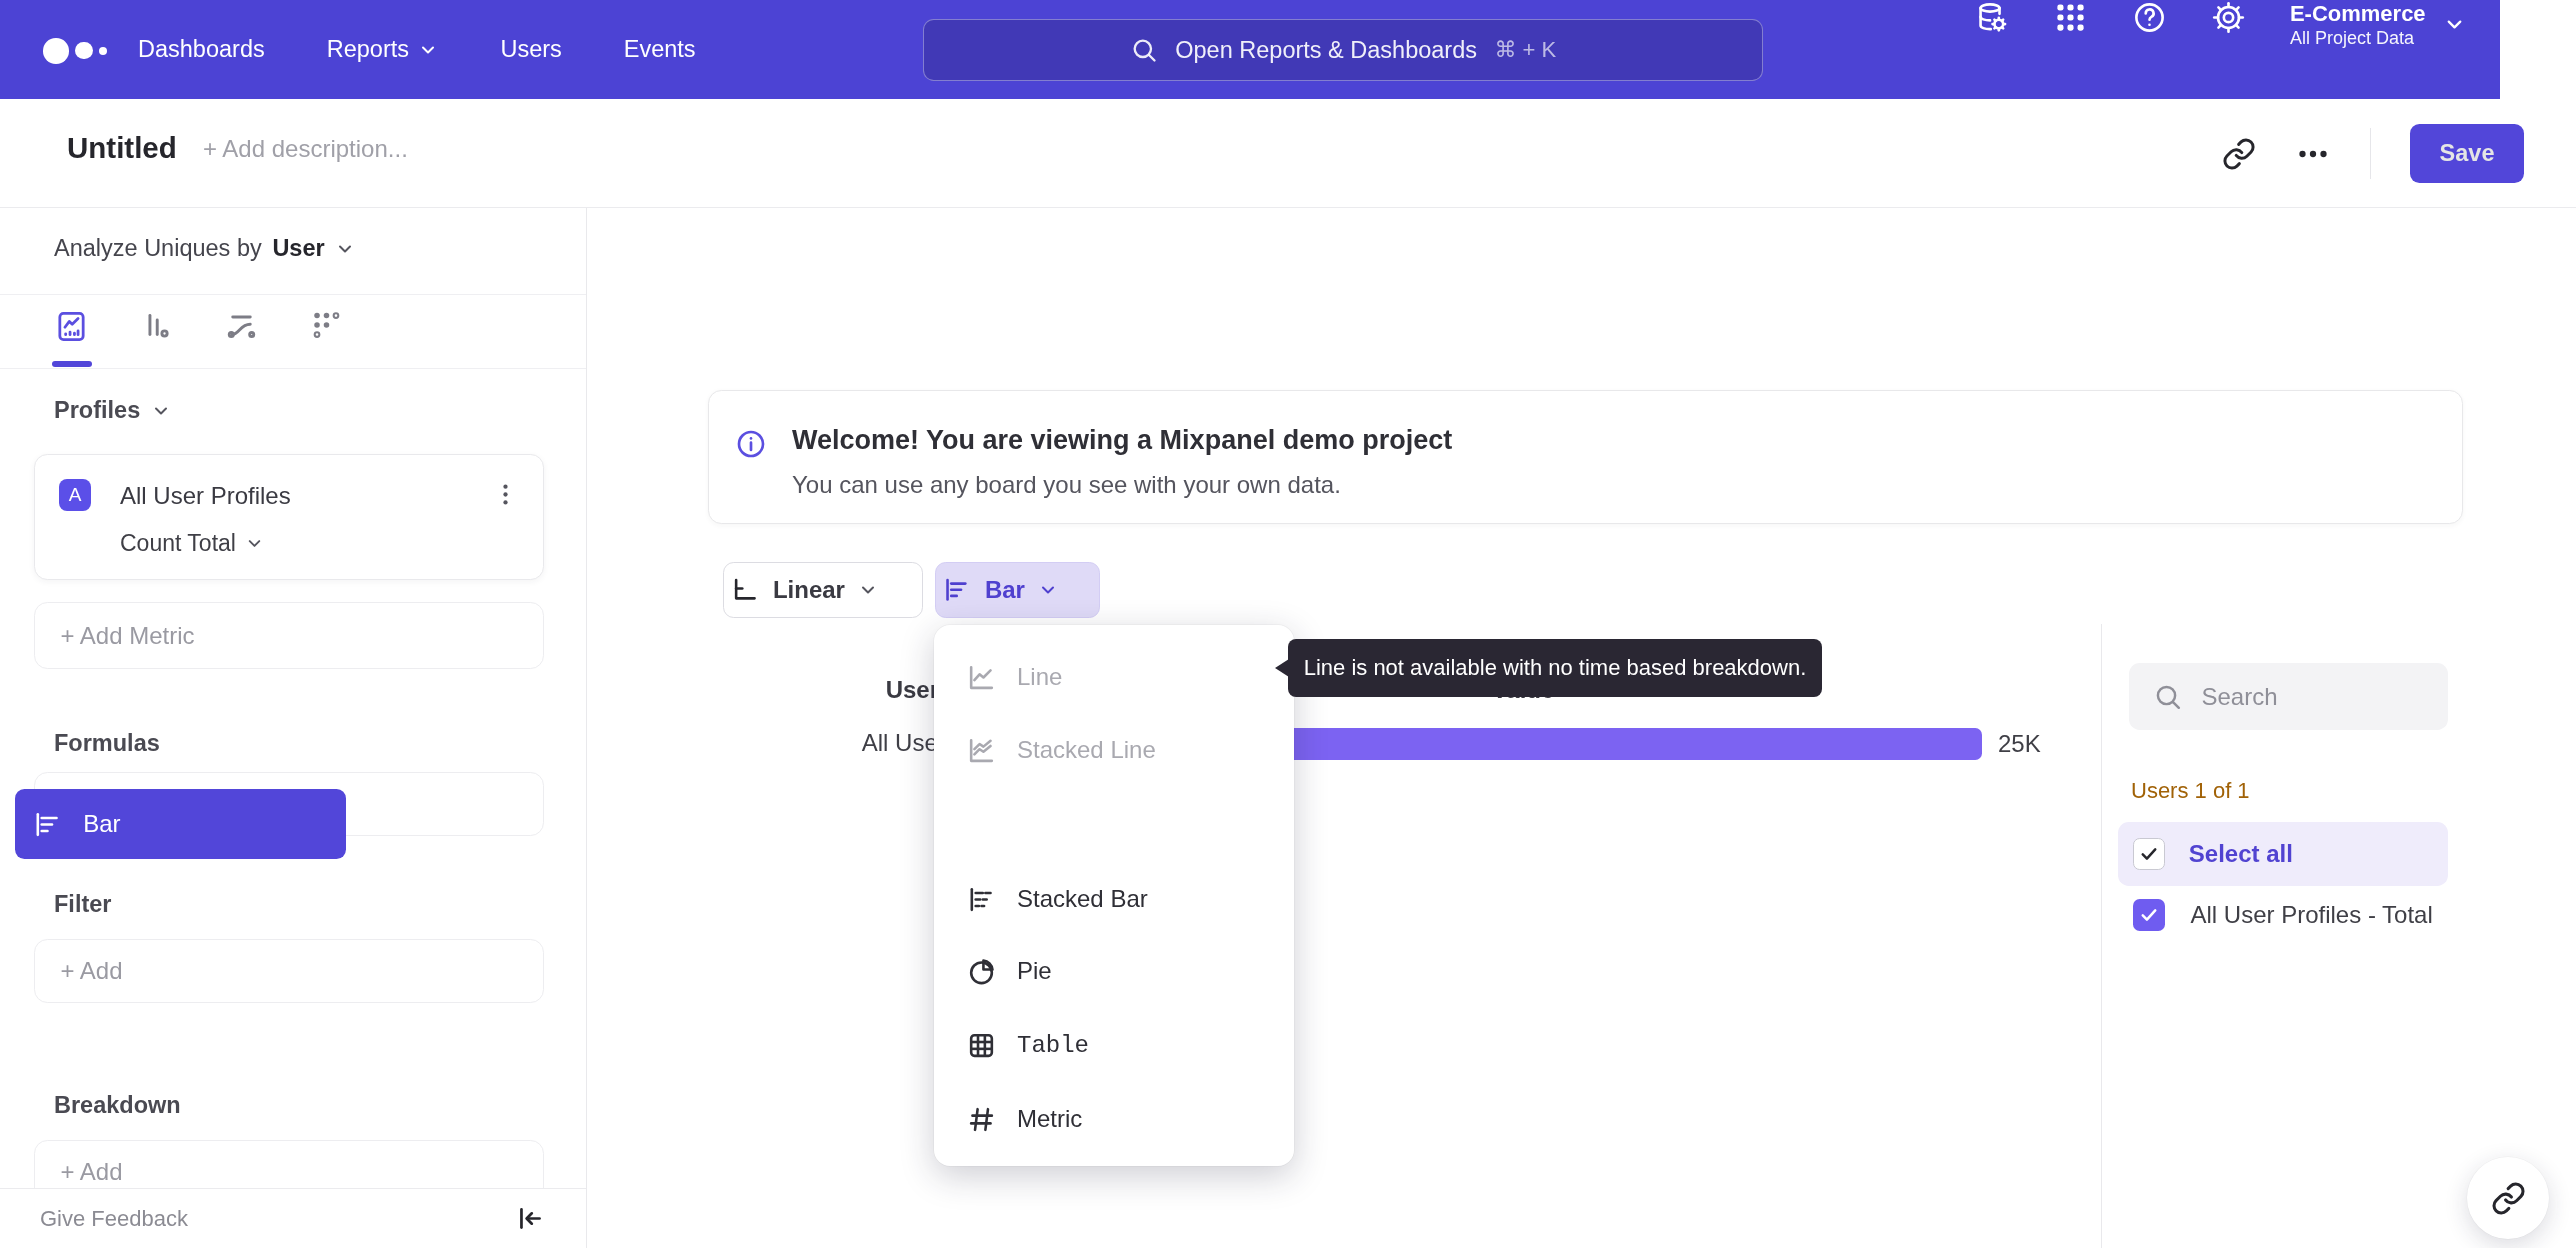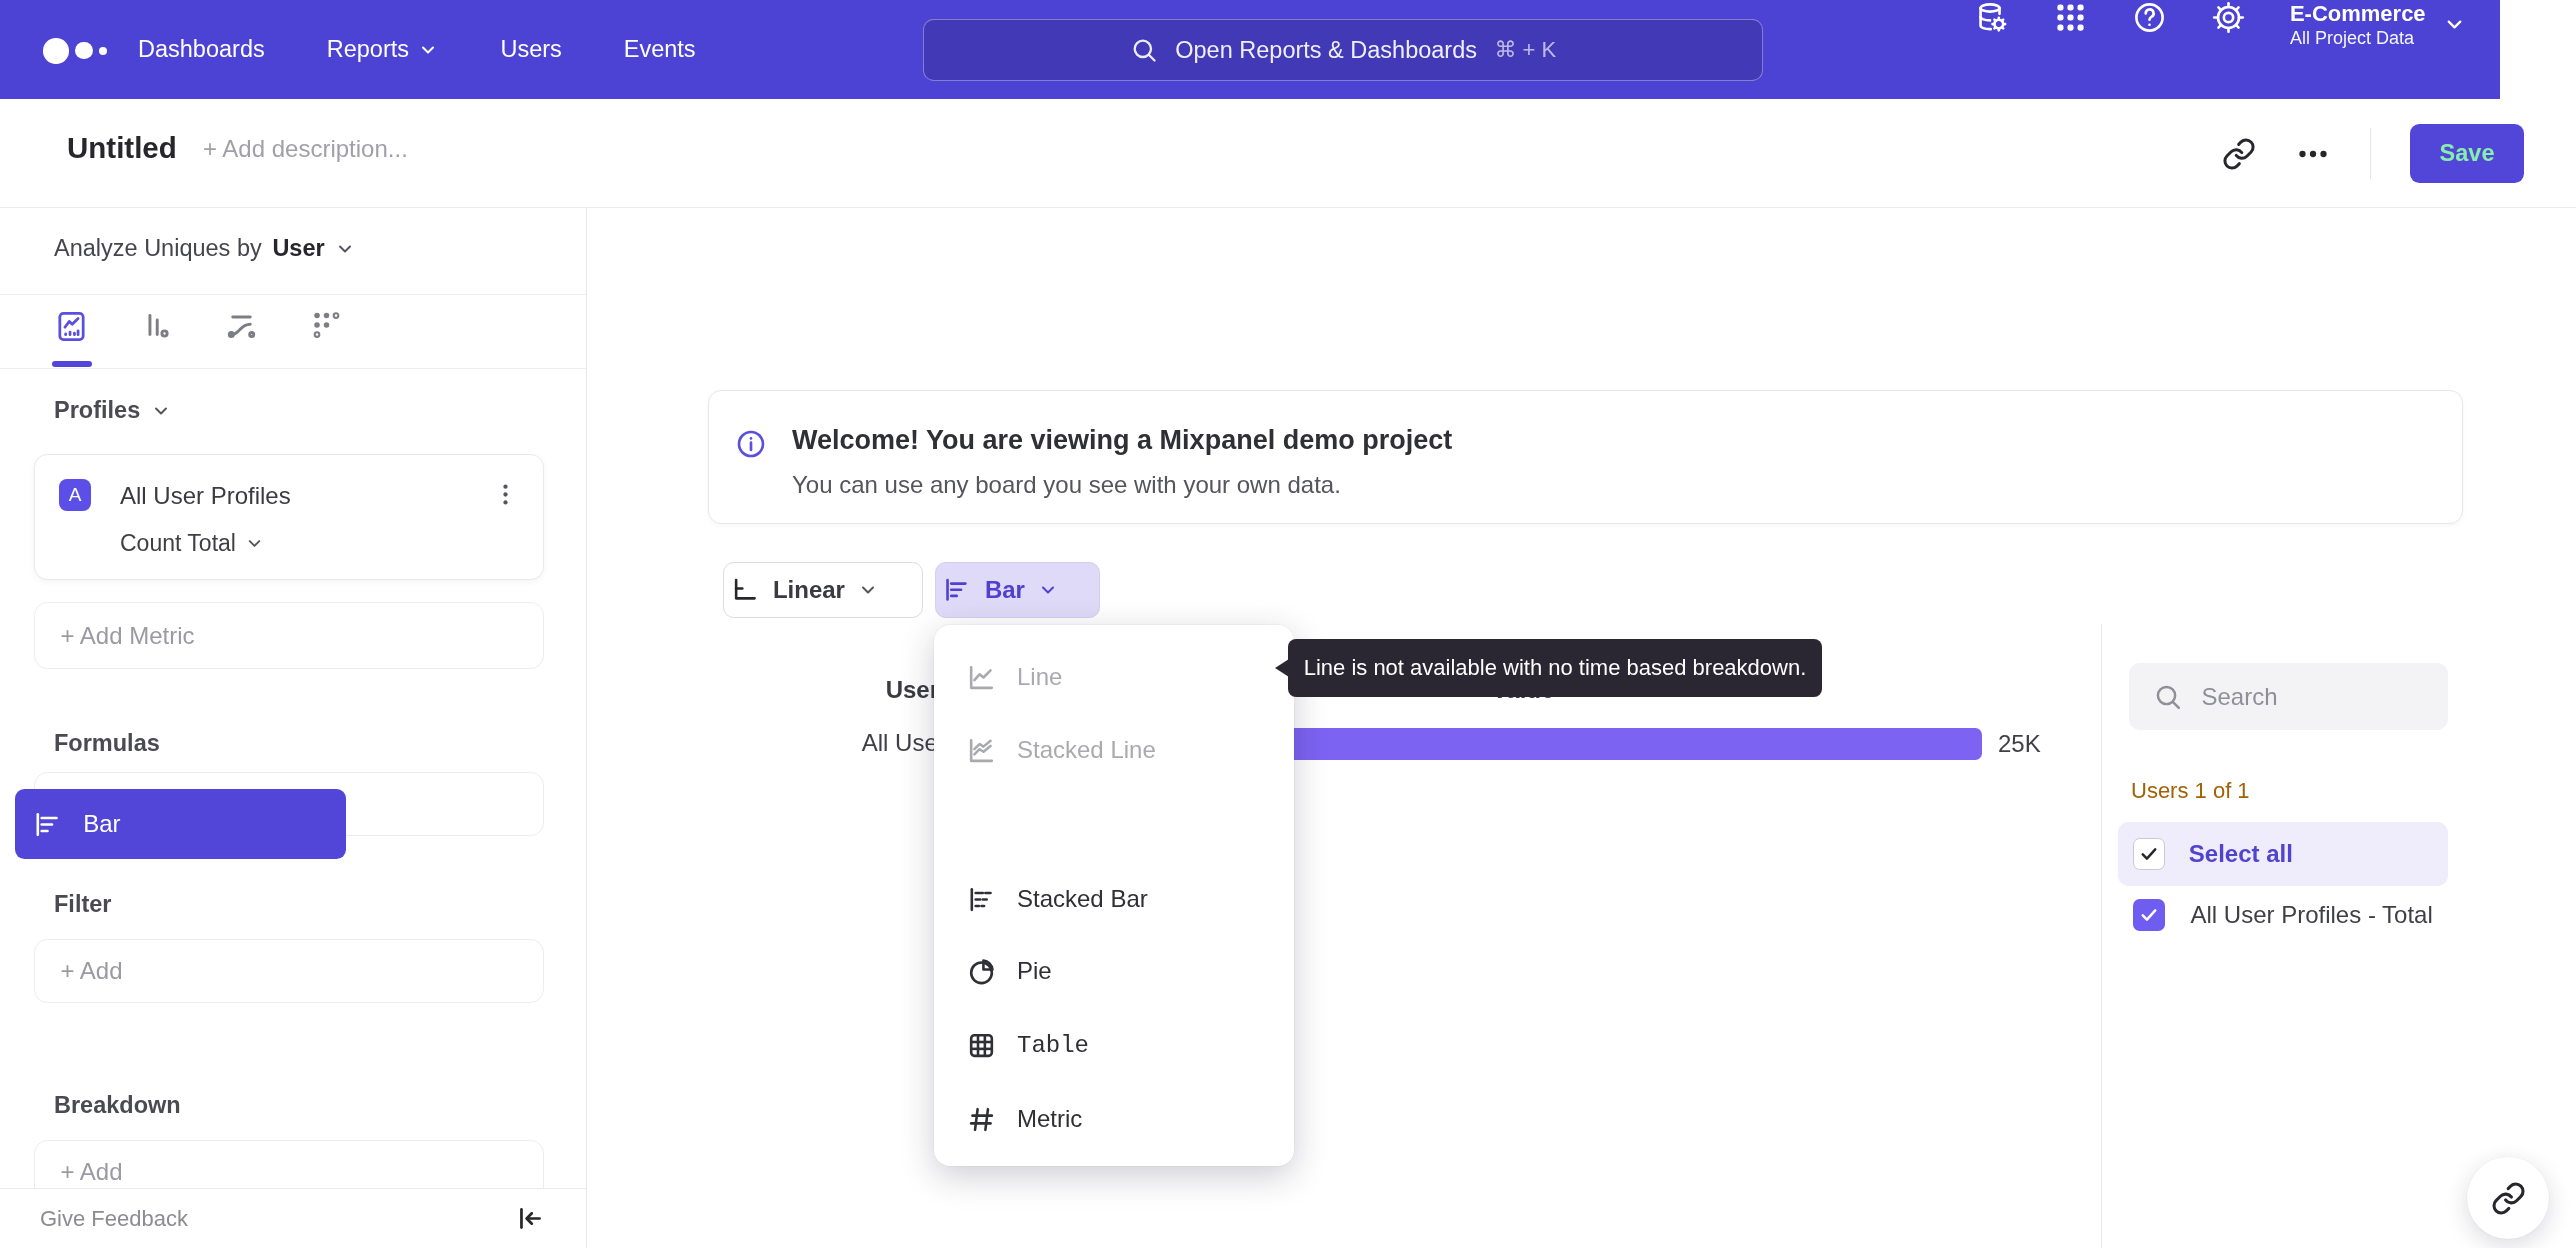--- a/index.html
+++ b/index.html
@@ -26,21 +26,21 @@
   .project { display:flex; align-items:center; gap:17.4px; }
   .project .pn { font-size:22px; font-weight:bold; line-height:1.25; }
   .project .ps { font-size:18px; font-weight:normal; opacity:.95; }
 
   
   .header2 { position:absolute; left:0; top:99px; width:2576px; height:109px; background:#fff; border-bottom:1.3px solid #ebebee; }
   .title { position:absolute; left:67px; top:32px; font-size:29.5px; font-weight:bold; color:#26262c; }
   .adddesc { position:absolute; left:203px; top:36px; font-size:24px; color:#a0a0a8; }
   .h2right { position:absolute; right:52px; top:0; height:109px; display:flex; align-items:center; gap:39px; }
   .vdiv { width:1.3px; height:51px; background:#e6e6ea; }
-  .savebtn { background:#5246d9; color:#86efac; font-size:23.5px; font-weight:bold; border:none;
+  .savebtn { background:#5246d9; color:#e5e5e5; font-size:23.5px; font-weight:bold; border:none;
     border-radius:9.4px; padding:16px 29.5px; cursor:pointer; }
 
   
   .sidebar { position:absolute; left:0; top:208px; width:587px; height:1040px; background:#fff; border-right:1.3px solid #e9e9ec; }
   .an-row { position:absolute; left:54px; top:27px; display:flex; align-items:center; gap:10.7px; font-size:23.5px; color:#45454d; }
   .an-row b { color:#26262c; font-weight:bold; }
   .sdiv1 { position:absolute; left:0; top:86px; width:586px; height:1.3px; background:#efeff2; }
   .tabs { position:absolute; left:54px; top:101px; display:flex; gap:50px; }
   .tab { width:35px; height:60px; display:flex; align-items:flex-start; }
   .tab.inactive { color:#7d7d86; }

